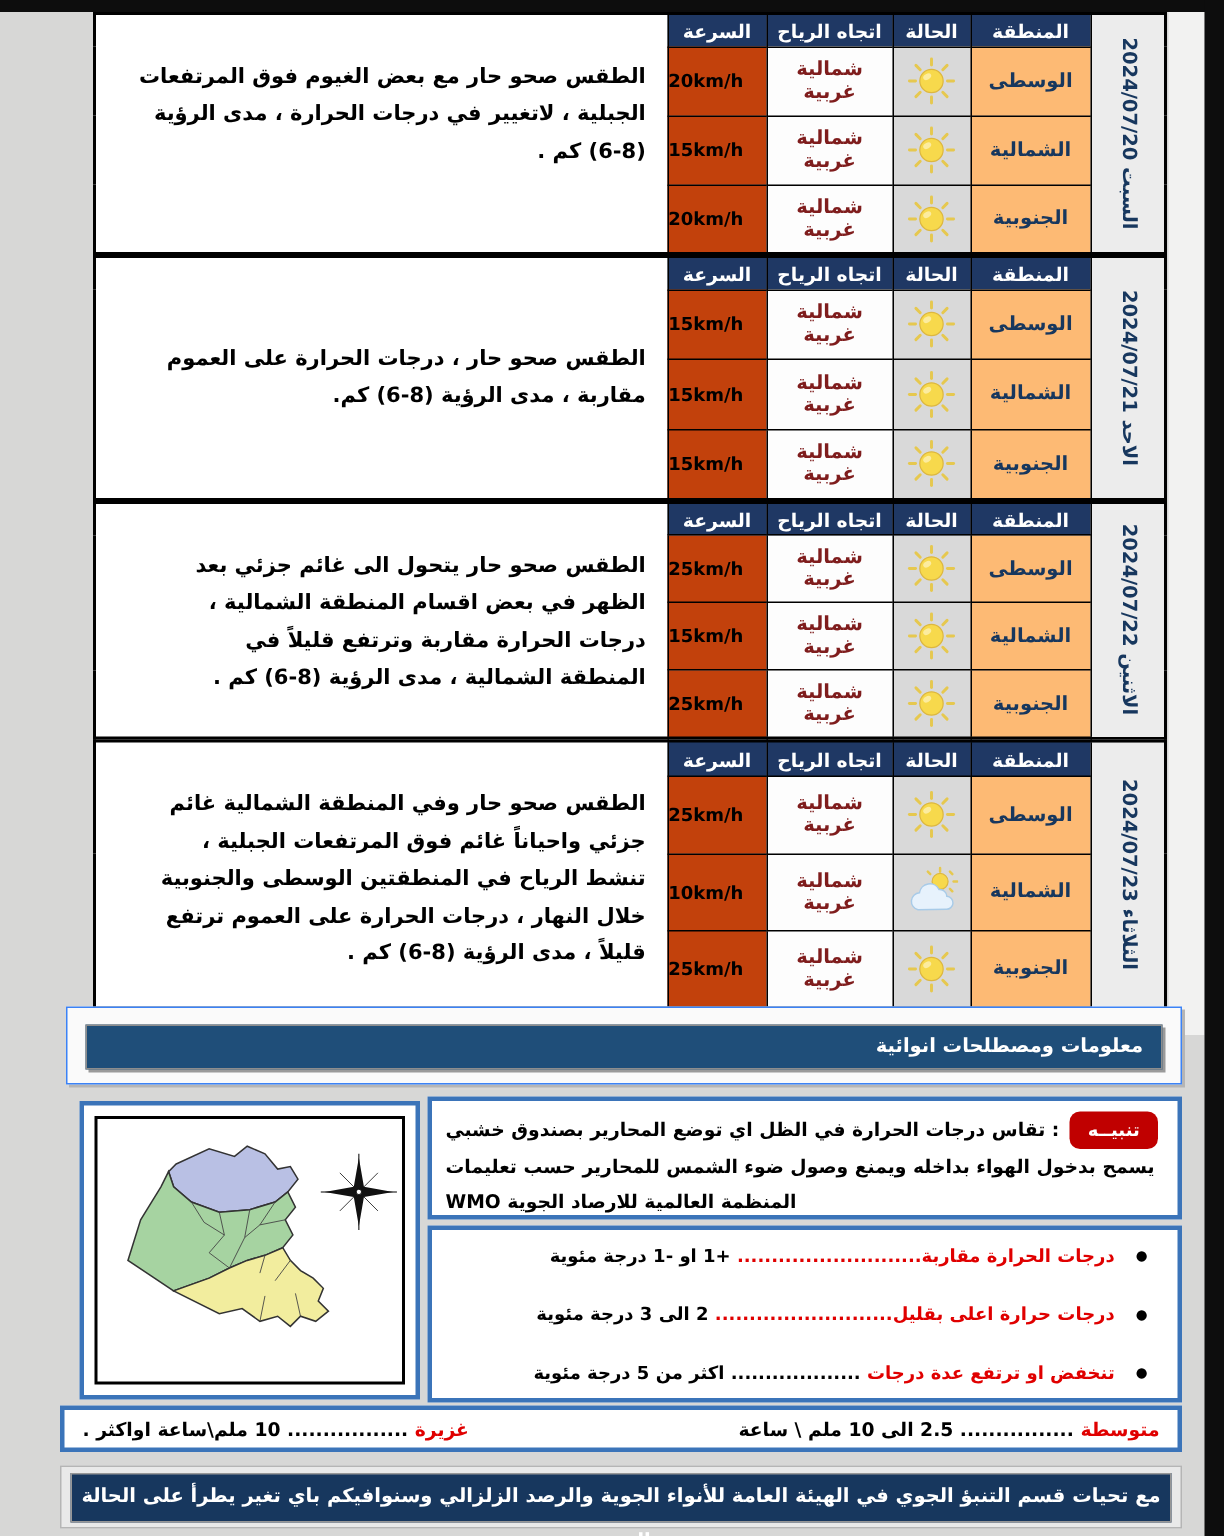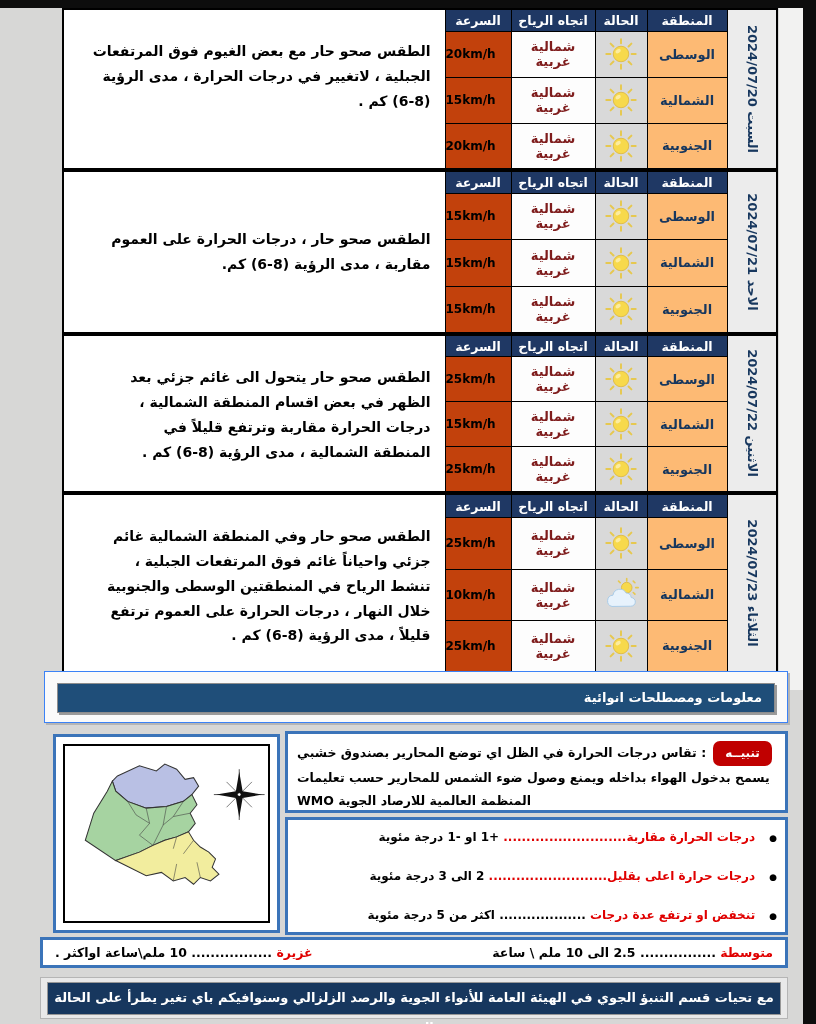--- a/index.html
+++ b/index.html
@@ -49,21 +49,21 @@
   .map-frame{width:100%;height:100%;border:2.5px solid #000;box-sizing:border-box;background:#fff;}
   .map-frame svg{width:100%;height:100%;display:block;}
 
   .attn-box{position:absolute;left:285px;top:731px;width:503px;height:82px;background:#fff;
             border:3px solid #3b74b9;box-sizing:border-box;padding:7px 9px;direction:rtl;
             font-size:12.5px;font-weight:bold;color:#000;line-height:1.85;text-align:left;}
   .attn-label{display:inline-block;background:#c00000;color:#fff;border-radius:7px;
               padding:1px 12px;font-size:12px;margin-left:7px;vertical-align:middle;}
 
   .bullets-box{position:absolute;left:285px;top:817px;width:503px;height:118px;background:#fff;
-               border:3px solid #3b74b9;box-sizing:border-box;padding:10px 8px 10px 10px;
+               border:3px solid #3b74b9;box-sizing:border-box;padding:10px 20px 10px 10px;
                direction:rtl;display:flex;flex-direction:column;justify-content:space-between;}
   .bullet-item{font-size:12px;font-weight:bold;color:#000;white-space:nowrap;}
   .bdot{font-size:9px;margin-left:14px;vertical-align:middle;}
   .red{color:#e00000;}
 
   .rain-box{position:absolute;left:40px;top:937px;width:748px;height:31px;background:#fff;
             border:3px solid #3b74b9;box-sizing:border-box;direction:rtl;display:flex;
             align-items:center;justify-content:space-between;padding:0 12px;
             font-size:12.5px;font-weight:bold;color:#000;white-space:nowrap;}
 

